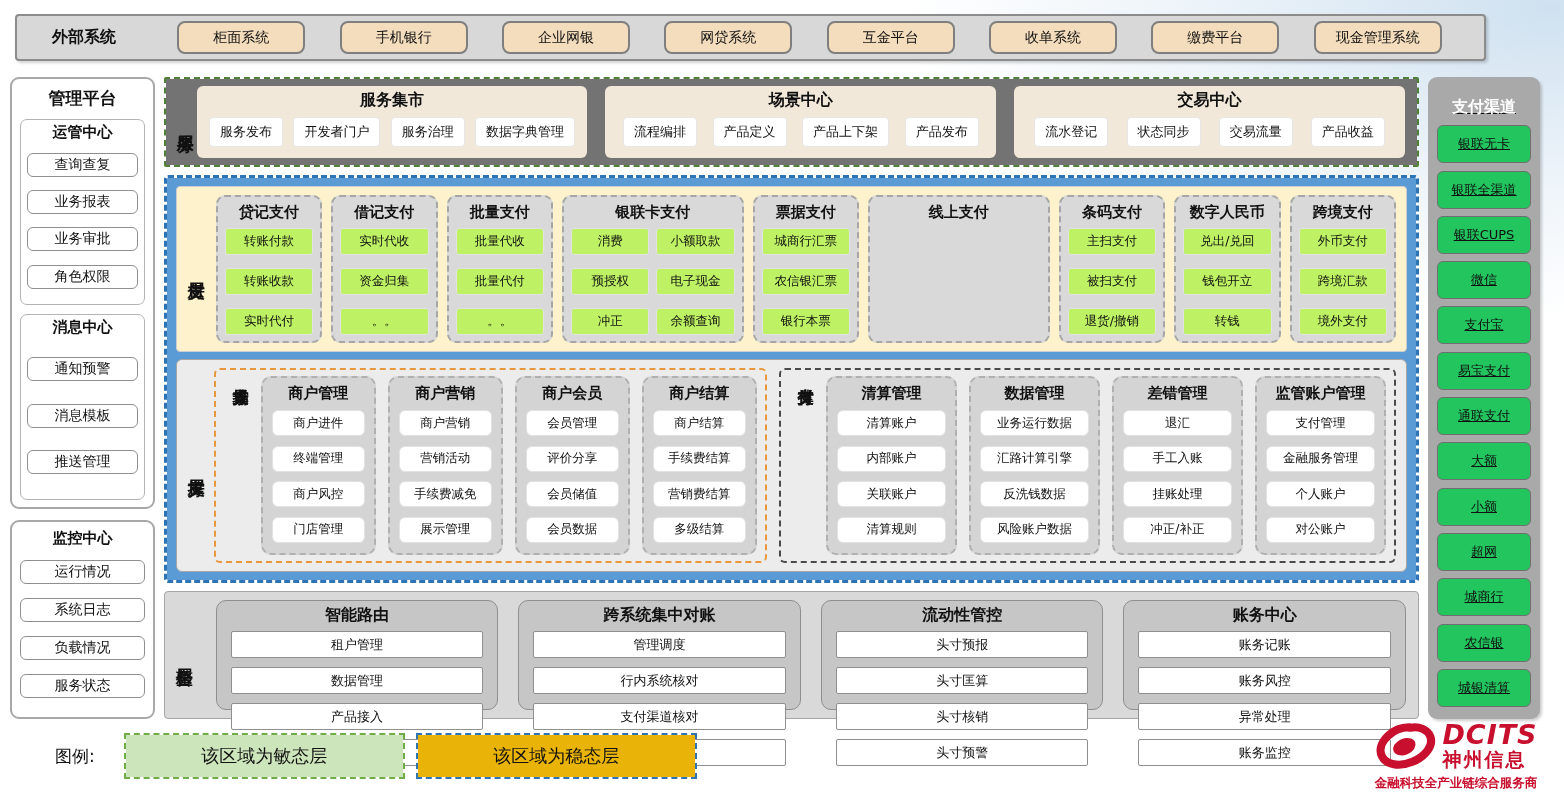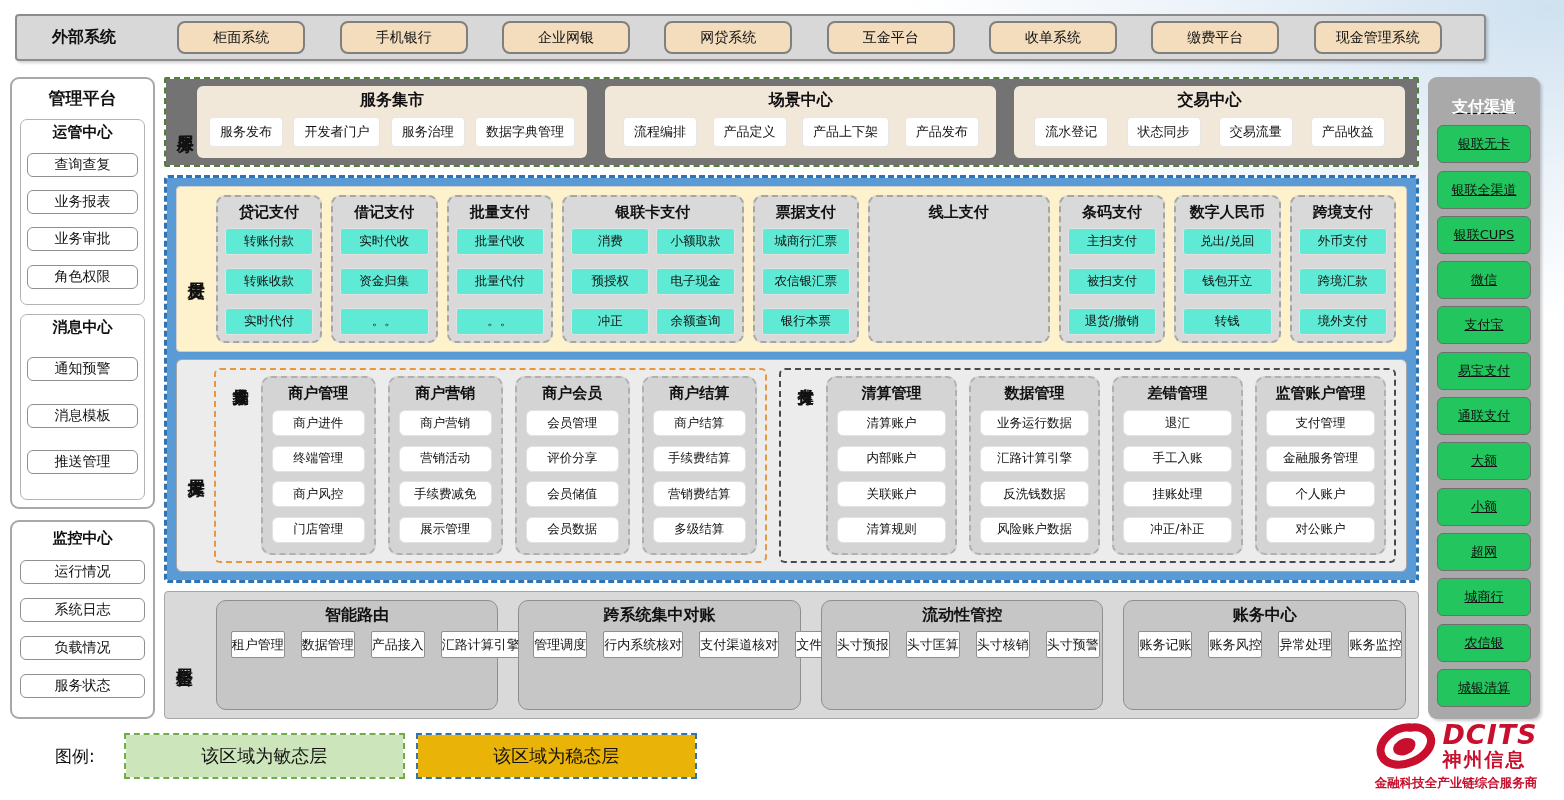--- a/index.html
+++ b/index.html
@@ -98,21 +98,21 @@
   .pay-cols { flex: 1; display: flex; gap: 9px; min-width: 0; }
   .pay-col {
     background: #d9d9d9; border: 2px dashed #a6a6a6; border-radius: 9px;
     padding: 6px 7px; display: flex; flex-direction: column; flex: 1; min-width: 0;
   }
   .pay-col[data-cols="2"] { flex: 1.85; }
   .pay-col-title { font-weight: 700; font-size: 15px; text-align: center; white-space: nowrap; }
   .pay-items { flex: 1; display: grid; grid-template-columns: 1fr; gap: 7px; margin-top: 6px; align-content: space-between; }
   .pay-col[data-cols="2"] .pay-items { grid-template-columns: 1fr 1fr; }
   .pay-btn {
-    background: #5eead4; border: 1px solid #e2e2e2; border-radius: 3px; height: 27px; padding: 0 4px;
+    background: #bef264; border: 1px solid #e2e2e2; border-radius: 3px; height: 27px; padding: 0 4px;
     font-size: 12.5px; display: flex; align-items: center; justify-content: center; white-space: nowrap;
   }
 
   
   .support-layer {
     flex: 1; min-height: 0;
     background: #ececec; border: 1.5px solid #a6a6a6; border-radius: 6px;
     display: flex; padding: 8px 10px 8px 8px; gap: 6px;
   }
   .support-zones { flex: 1; display: flex; gap: 12px; min-width: 0; }
@@ -140,21 +140,21 @@
     height: 128px; flex: 0 0 auto;
     background: #d9d9d9; border: 1.5px solid #a6a6a6; border-radius: 4px;
     display: flex; padding: 8px 12px 8px 8px; gap: 20px;
   }
   .int-groups { flex: 1; display: flex; gap: 20px; min-width: 0; }
   .int-group {
     flex: 1; background: #c6c6c6; border: 1.5px solid #8f8f8f; border-radius: 10px;
     padding: 4px 14px 9px; display: flex; flex-direction: column; min-width: 0;
   }
   .int-group-title { font-weight: 700; font-size: 16px; text-align: center; white-space: nowrap; }
-  .int-items { flex: 1; display: grid; grid-template-columns: 1fr 1fr 1fr 1fr; gap: 9px 16px; margin-top: 5px; align-content: space-between; text-align: right; }
+  .int-items { flex: 1; display: grid; grid-template-columns: 1fr; gap: 9px 16px; margin-top: 5px; align-content: space-between; text-align: right; }
   .int-btn {
     background: #fff; border: 1px solid #8f8f8f; border-radius: 2px; height: 27px;
     font-size: 13px; display: flex; align-items: center; justify-content: center; white-space: nowrap;
   }
 
   
   .right-panel {
     background: #a9a9a9; border-radius: 9px; padding: 20px 9px 12px;
     display: flex; flex-direction: column; justify-content: space-between; align-items: stretch;
     box-shadow: 2px 2px 3px rgba(0,0,0,.2);

